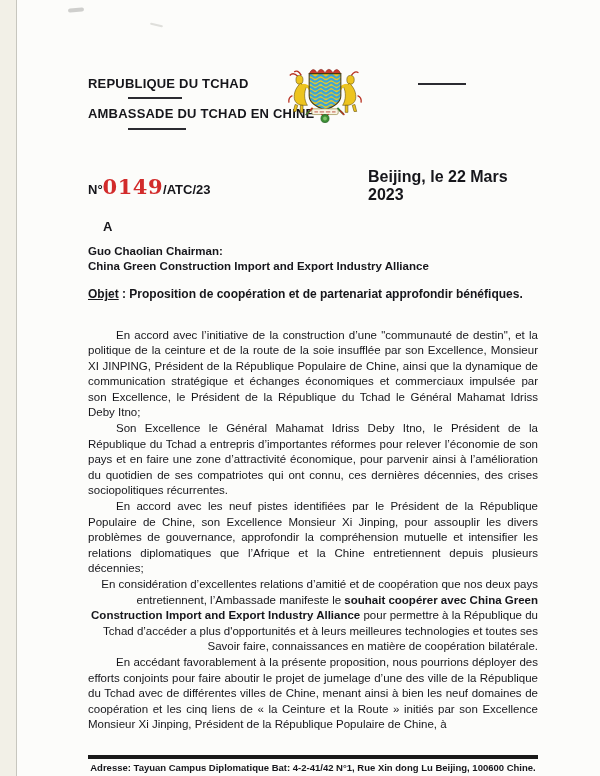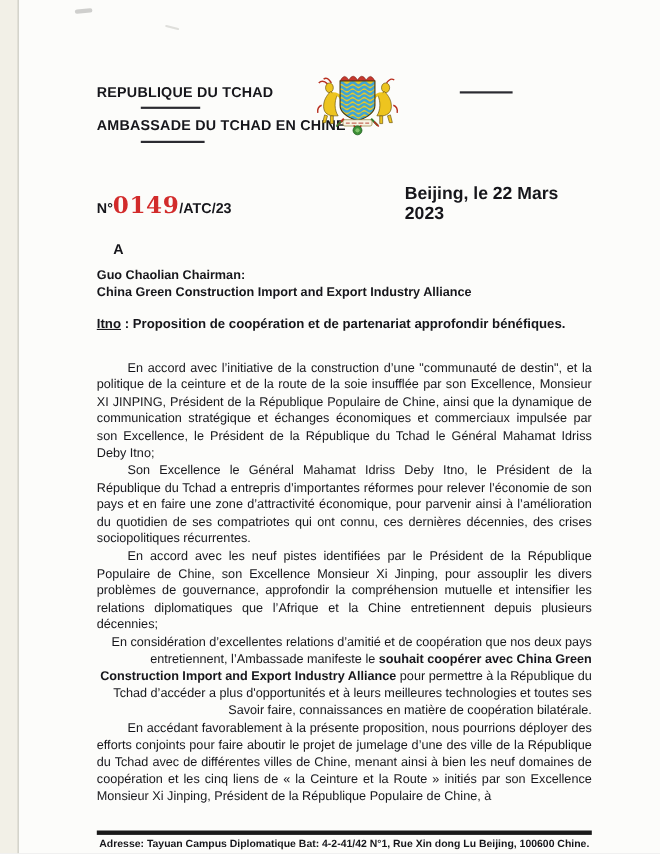--- a/index.html
+++ b/index.html
@@ -142,21 +142,21 @@
     </div>
 
     <div class="salutation">A</div>
 
     <div class="addr">
       <div>Guo Chaolian Chairman:</div>
       <div>China Green Construction Import and Export Industry Alliance</div>
     </div>
 
     <div class="subject">
-      <span class="u">Itno</span><span> : </span><span>Proposition de coopération et de partenariat approfondir bénéfiques.</span>
+      <span class="u">Objet</span><span> : </span><span>Proposition de coopération et de partenariat approfondir bénéfiques.</span>
     </div>
 
     <div class="bodytxt">
       <p class="ind">En accord avec l’initiative de la construction d’une "communauté de destin", et la politique de la ceinture et de la route de la soie insufflée par son Excellence, Monsieur XI JINPING, Président de la République Populaire de Chine, ainsi que la dynamique de communication stratégique et échanges économiques et commerciaux impulsée par son Excellence, le Président de la République du Tchad le Général Mahamat Idriss Deby Itno;</p>
       <p class="ind mt14">Son Excellence le Général Mahamat Idriss Deby Itno, le Président de la République du Tchad a entrepris d’importantes réformes pour relever l’économie de son pays et en faire une zone d’attractivité économique, pour parvenir ainsi à l’amélioration du quotidien de ses compatriotes qui ont connu, ces dernières décennies, des crises sociopolitiques récurrentes.</p>
       <p class="ind mt14">En accord avec les neuf pistes identifiées par le Président de la République Populaire de Chine, son Excellence Monsieur Xi Jinping, pour assouplir les divers problèmes de gouvernance, approfondir la compréhension mutuelle et intensifier les relations diplomatiques que l’Afrique et la Chine entretiennent depuis plusieurs décennies;</p>
       <p class="rag mt9"><span>En considération d’excellentes relations d’amitié et de coopération que nos deux pays entretiennent, l’Ambassade manifeste le </span><b class="inlinebold">souhait coopérer avec  China Green Construction Import and Export Industry Alliance</b><span> pour permettre à la République du Tchad d’accéder a plus d'opportunités et à leurs meilleures technologies et toutes ses Savoir faire, connaissances en matière de coopération bilatérale.</span></p>
       <p class="ind mt11">En accédant favorablement à la présente proposition, nous pourrions déployer des efforts conjoints pour faire aboutir le projet de jumelage d’une des ville de la République du Tchad avec de différentes villes de Chine, menant ainsi à bien les neuf domaines de coopération et les cinq liens de « la Ceinture et la Route » initiés par son Excellence Monsieur Xi Jinping, Président de la République Populaire de Chine, à</p>
     </div>
   </div>

